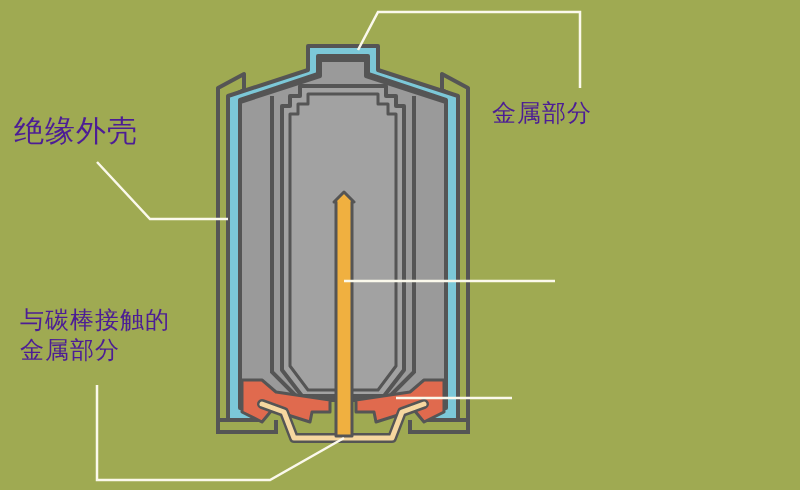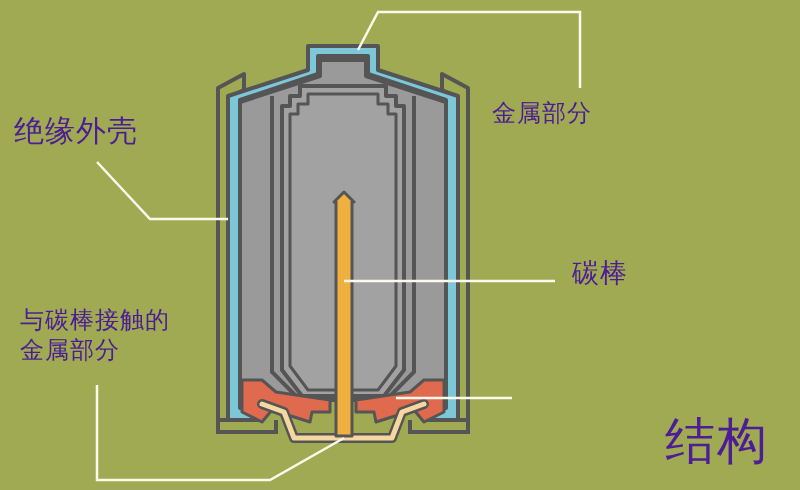--- a/index.html
+++ b/index.html
@@ -72,22 +72,20 @@
       <polyline points="396,398 512,398"></polyline>
     </g>
   </svg>
 
   <div class="label lbl-shell">绝缘外壳</div>
 
   <div class="label lbl-mno2">
     <span class="line2">金属部分</span>
   </div>
 
-  <div class="label lbl-rod">碳棒</div>
 
   <div class="label lbl-carbon-metal">
     <span class="line2">与碳棒接触的</span>
     <span class="line2">金属部分</span>
   </div>
 
 
-  <div class="label lbl-title">结构</div>
 </div>
 
 </body></html>

